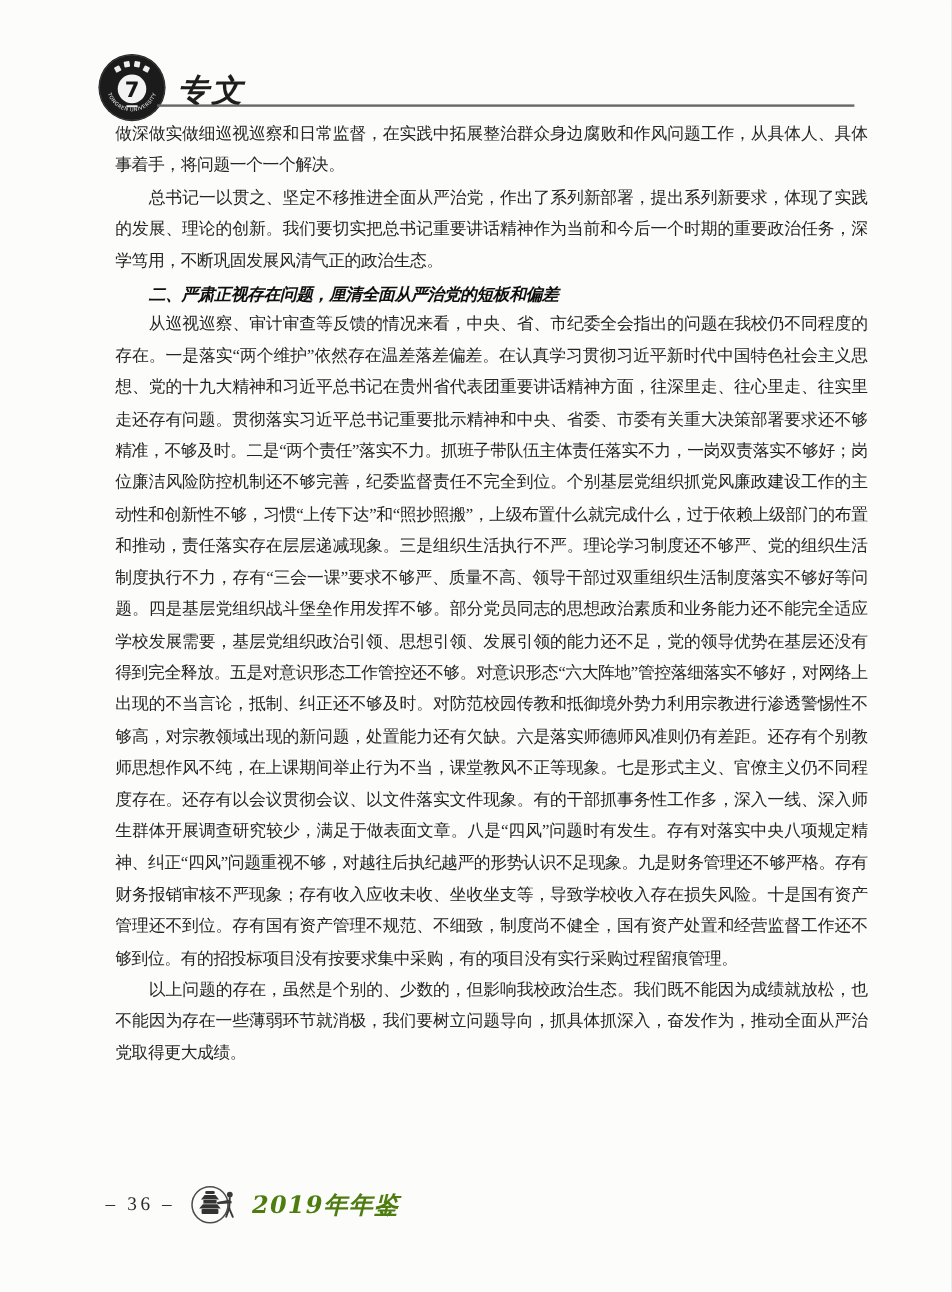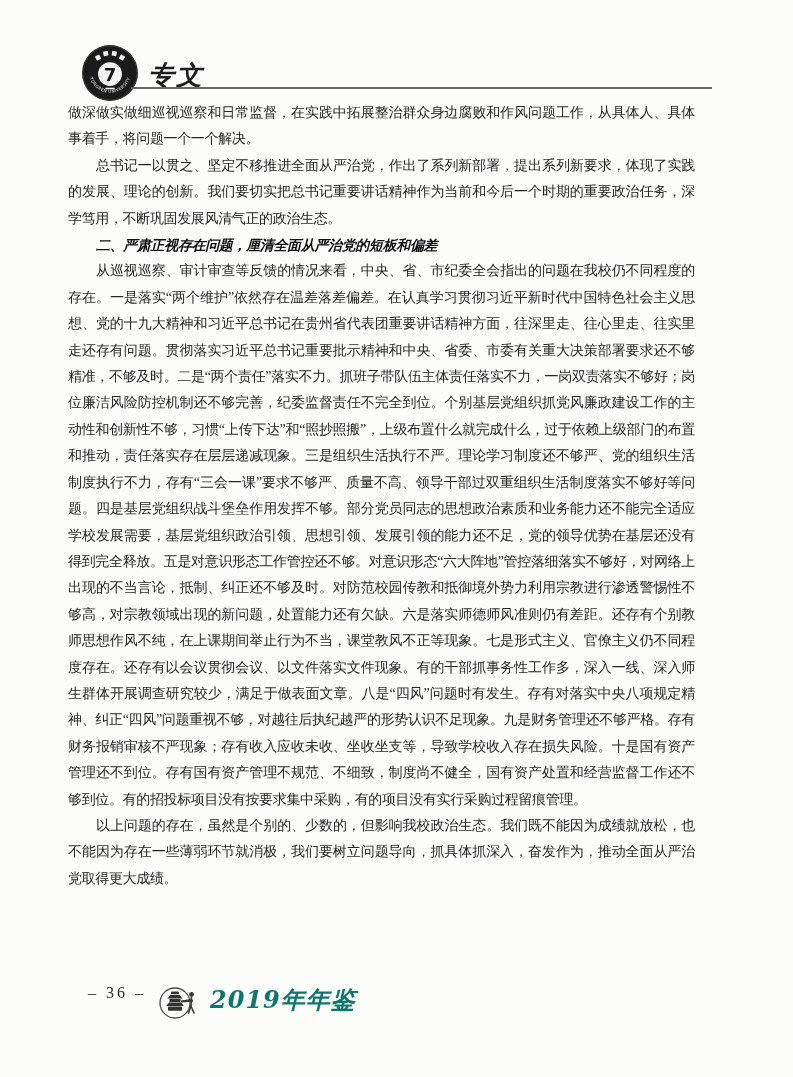--- a/index.html
+++ b/index.html
@@ -20,48 +20,48 @@
     font-size:26px;font-weight:bold;font-style:italic;
     color:#1e1e1e;letter-spacing:2px;
     font-family:"DejaVu Serif","Liberation Serif",serif;
   }
   .header-rule{
     position:absolute;left:131px;top:87px;
     width:581px;height:2px;background:#686868;
   }
   
   .article{
-    position:absolute;left:68px;top:100px;width:627px;
+    position:absolute;left:96px;top:100px;width:627px;
     text-align:justify;text-justify:inter-ideograph;
   }
   .article p,.article h2{
     margin:0;padding:0;
     font-size:14px;line-height:26.4px;letter-spacing:-0.35px;
     text-align:justify;
   }
   .para{text-indent:2em;color:#252525;}
   .para.no-indent{text-indent:0;}
   .heading{
     text-indent:2em;font-weight:bold;color:#0f0f0f;
     font-family:"Liberation Sans","DejaVu Sans",sans-serif;
     letter-spacing:0;
     font-style:italic;
   }
   
   .footer{
     position:absolute;left:88px;top:984px;height:40px;
-    display:flex;align-items:flex-start;
+    display:flex;align-items:center;
   }
   .page-num{
     font-size:16px;color:#2a2a2a;letter-spacing:3px;
     font-family:"Liberation Serif","DejaVu Serif",serif;
   }
   .yearbook-icon{width:44px;height:38px;margin-left:12px;margin-right:8px;}
   .yearbook-label{
-    font-size:24px;font-weight:bold;font-style:italic;color:#0f766e;
+    font-size:20px;font-weight:bold;font-style:italic;color:#4d7c0f;
     font-family:"DejaVu Serif","Liberation Serif",serif;
     letter-spacing:1px;
   }
 </style>
 </head>
 <body>
 
 <div class="page">
 
   <svg class="seal" viewBox="0 0 56 56">

